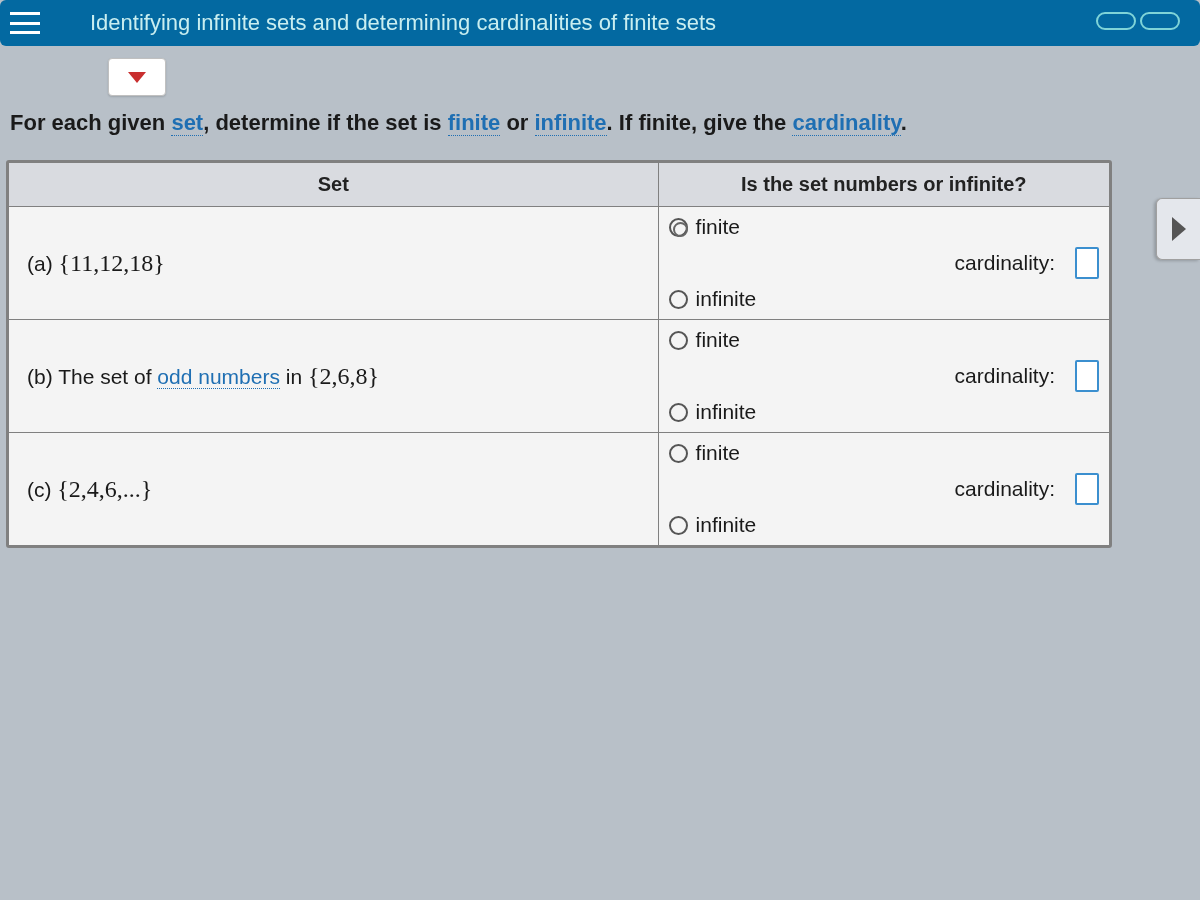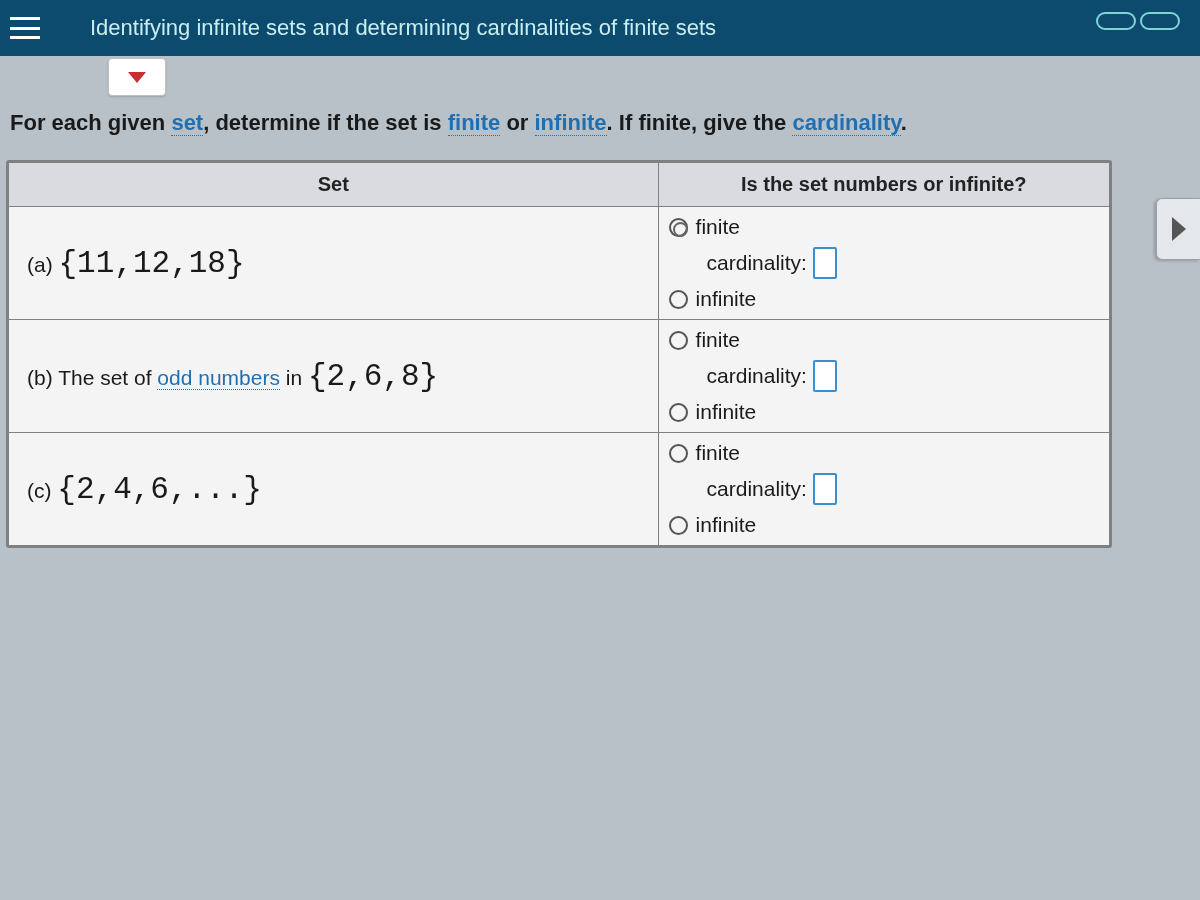--- a/index.html
+++ b/index.html
@@ -5,26 +5,27 @@
     * { box-sizing: border-box; margin: 0; padding: 0; }
     body {
       font-family: Arial, Helvetica, sans-serif;
       background: #b8c0c8;
       width: 1200px;
       height: 900px;
       overflow: hidden;
       position: relative;
     }
     .topbar {
-      background: #0c4a6e;
-      height: 56px;
+      background: #0369a1;
+      height: 46px;
       display: flex;
       align-items: center;
       padding-left: 10px;
       position: relative;
+      border-radius: 6px;
     }
     .hamburger {
       width: 30px;
       height: 22px;
       display: flex;
       flex-direction: column;
       justify-content: space-between;
       margin-right: 50px;
       cursor: pointer;
     }
@@ -139,33 +140,34 @@
       content: '';
       position: absolute;
       top: 2px; left: 2px;
       width: 11px; height: 11px;
       border: 2px solid #666;
       border-radius: 50%;
     }
     .card-row {
       display: flex;
       align-items: center;
-      gap: 6px;
+      gap: 20px;
       padding: 4px 0 4px 38px;
       font-size: 21px;
+      justify-content: flex-end;
     }
     .card-input {
       width: 24px;
       height: 32px;
       border: 2px solid #3b8fcf;
       background: #fff;
       display: inline-block;
       border-radius: 2px;
     }
-    .serif { font-family: Liberation Mono, monospace; font-size: 31px; }
+    .serif { font-family: Liberation Serif, serif; font-size: 24px; }
     .side-tab {
       position: absolute;
       right: 0;
       top: 198px;
       width: 44px;
       height: 62px;
       background: #e4e7ec;
       border: 1px solid #a0a0a0;
       border-right: none;
       border-radius: 6px 0 0 6px;

